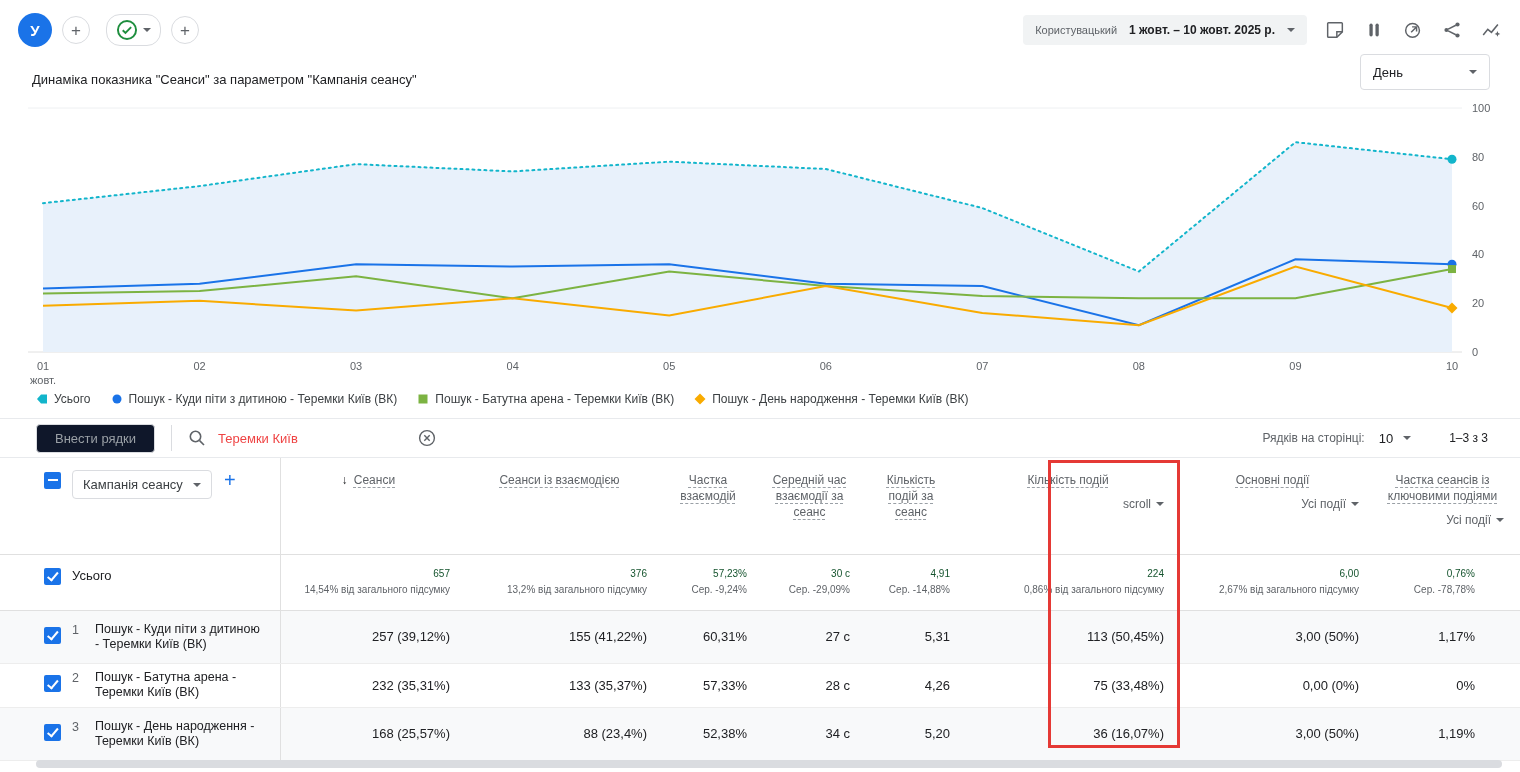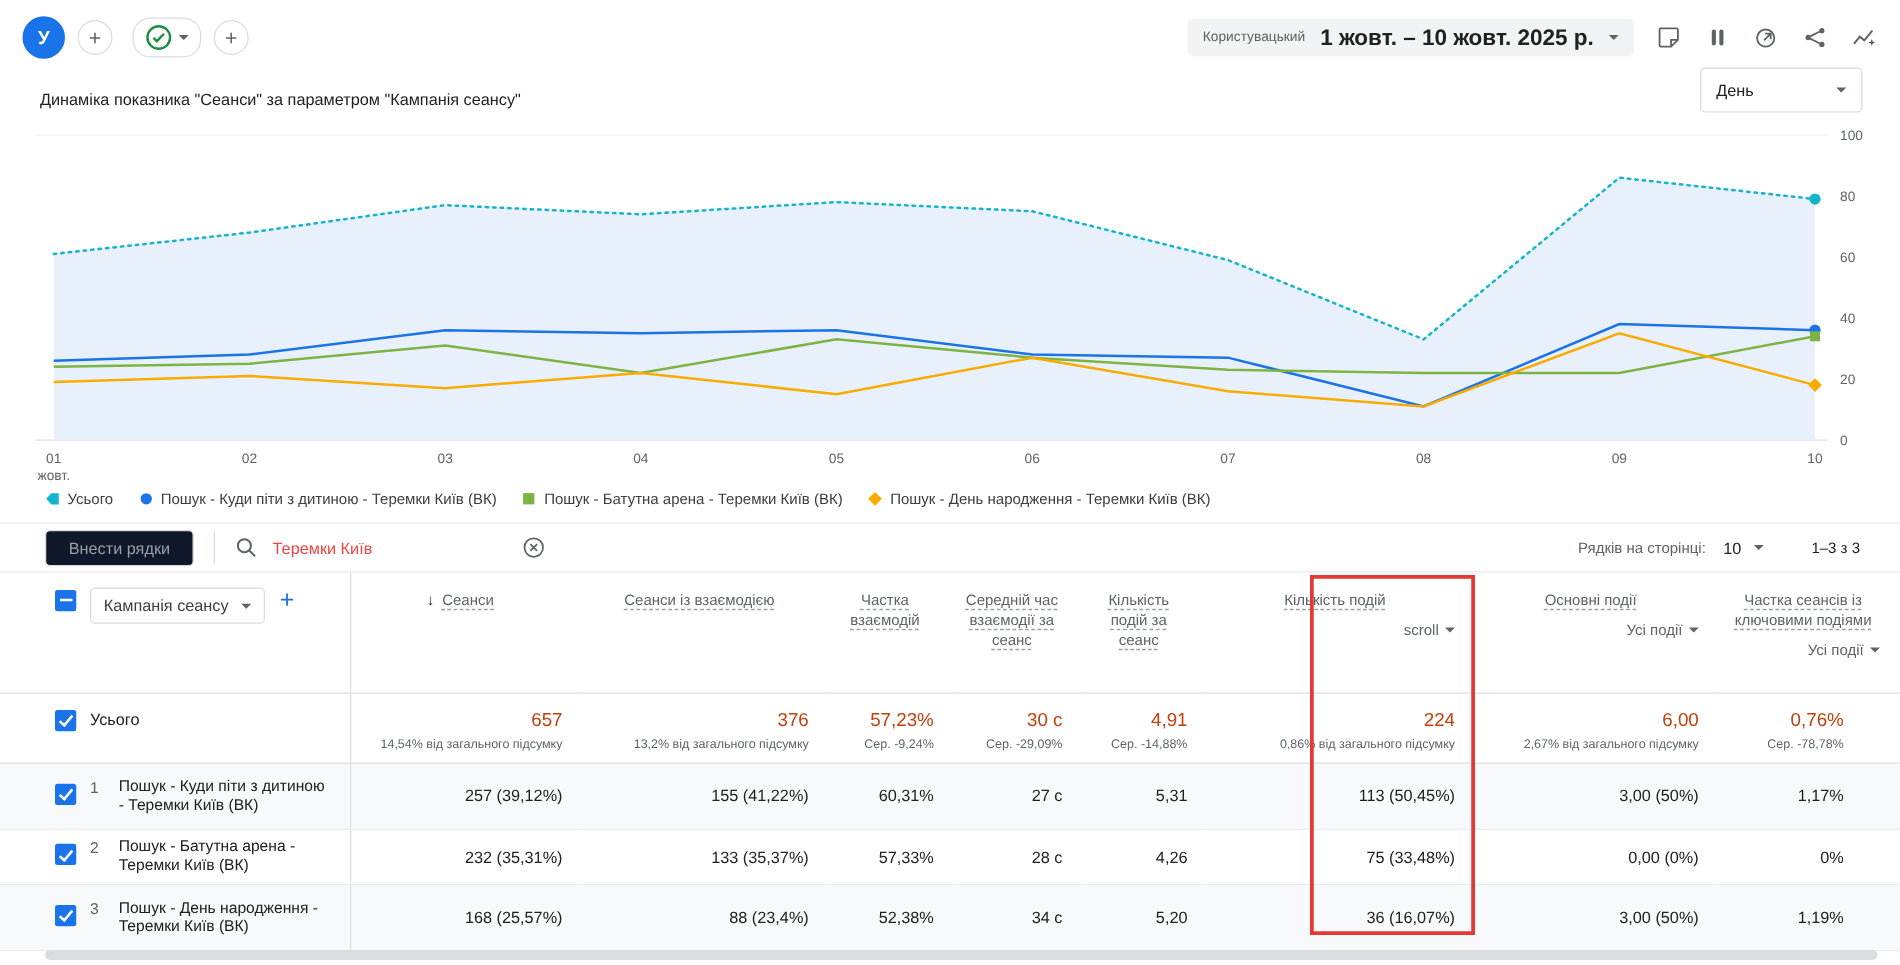--- a/index.html
+++ b/index.html
@@ -12,21 +12,21 @@
   .topbar{height:60px;display:flex;align-items:center;padding:0 18px;gap:10px;box-sizing:border-box}
   .avatar{width:34px;height:34px;border-radius:50%;background:#1a73e8;color:#fff;
     display:flex;align-items:center;justify-content:center;font-size:15px;font-weight:bold;flex:0 0 auto}
   .circle-plus{width:26px;height:26px;border-radius:50%;border:1px solid #dadce0;color:#5f6368;
     display:flex;align-items:center;justify-content:center;font-size:17px;line-height:1;cursor:pointer;flex:0 0 auto}
   .report-title{font-size:19px;color:#202124;border-bottom:1px dashed #9aa0a6;padding-bottom:2px;margin-left:24px;white-space:nowrap}
   .ok-badge{display:flex;align-items:center;gap:5px;border:1px solid #dadce0;border-radius:14px;padding:4px 9px;margin-left:6px;cursor:pointer}
   .topbar-right{margin-left:auto;display:flex;align-items:center;gap:17px}
   .date-pill{background:#f1f3f4;border-radius:4px;height:30px;display:flex;align-items:center;gap:12px;padding:0 12px;cursor:pointer}
   .date-label{font-size:11px;color:#5f6368}
-  .date-value{font-size:18px;color:#202124;font-weight:bold}
+  .date-value{font-size:12px;color:#202124;font-weight:bold}
   .tb-icon{width:22px;height:22px;cursor:pointer;flex:0 0 auto}
   .caret{display:inline-block;width:0;height:0;border-left:4px solid transparent;border-right:4px solid transparent;border-top:4.5px solid #5f6368}
   
   .chart-section{position:relative;height:358px;box-sizing:border-box;padding-top:12px}
   .chart-title{margin-left:32px;font-size:13px;color:#202124;height:20px}
   .granularity{position:absolute;top:-6px;right:30px;width:104px;height:34px;border:1px solid #dadce0;border-radius:4px;
     display:flex;align-items:center;justify-content:space-between;padding:0 12px;font-size:13px;color:#202124;background:#fff;cursor:pointer}
   #chart-svg{display:block;margin-top:4px}
   .ctick{font-family:"Liberation Sans",sans-serif;font-size:11px;fill:#5f6368}
   .xtick{text-anchor:middle}
@@ -67,21 +67,21 @@
   .name-cell{padding:6px 16px 6px 0;border-right:1px solid #e0e0e0;text-align:left}
   .name-wrap{display:flex;align-items:flex-start}
   .row-num{color:#5f6368;margin-right:16px;font-size:12.5px;padding-top:1px}
   .row-name{line-height:15px;font-size:12.5px;color:#202124}
   .num-c{text-align:right;padding:6px 16px 6px 6px}
   .num-c.last{padding-right:45px}
   .totals-row td{vertical-align:top;border-bottom:1px solid #e0e0e0}
   .totals-row{height:56px}
   .totals-row td{padding-top:13px}
   .total-label{font-size:13px;color:#202124}
-  .tval{font-size:15px;color:#c2410c}
+  .tval{font-size:10px;color:#14532d}
   .tsub{font-size:10px;color:#5f6368;margin-top:5px;white-space:nowrap}
   tbody .data-row td{vertical-align:middle;border-bottom:1px solid #ededed}
   .data-row.alt{background:#f8f9fa}
   .r13{height:53px}
   .r2{height:44px}
   
   .red-box{position:absolute;left:1048px;top:460px;width:132px;height:288px;border:3px solid #e53935;box-sizing:border-box;pointer-events:none;z-index:5}
   
   .hscroll{position:absolute;left:36px;right:18px;bottom:4px;height:8px;border-radius:4px;background:#dadce0;cursor:pointer}
 </style>

